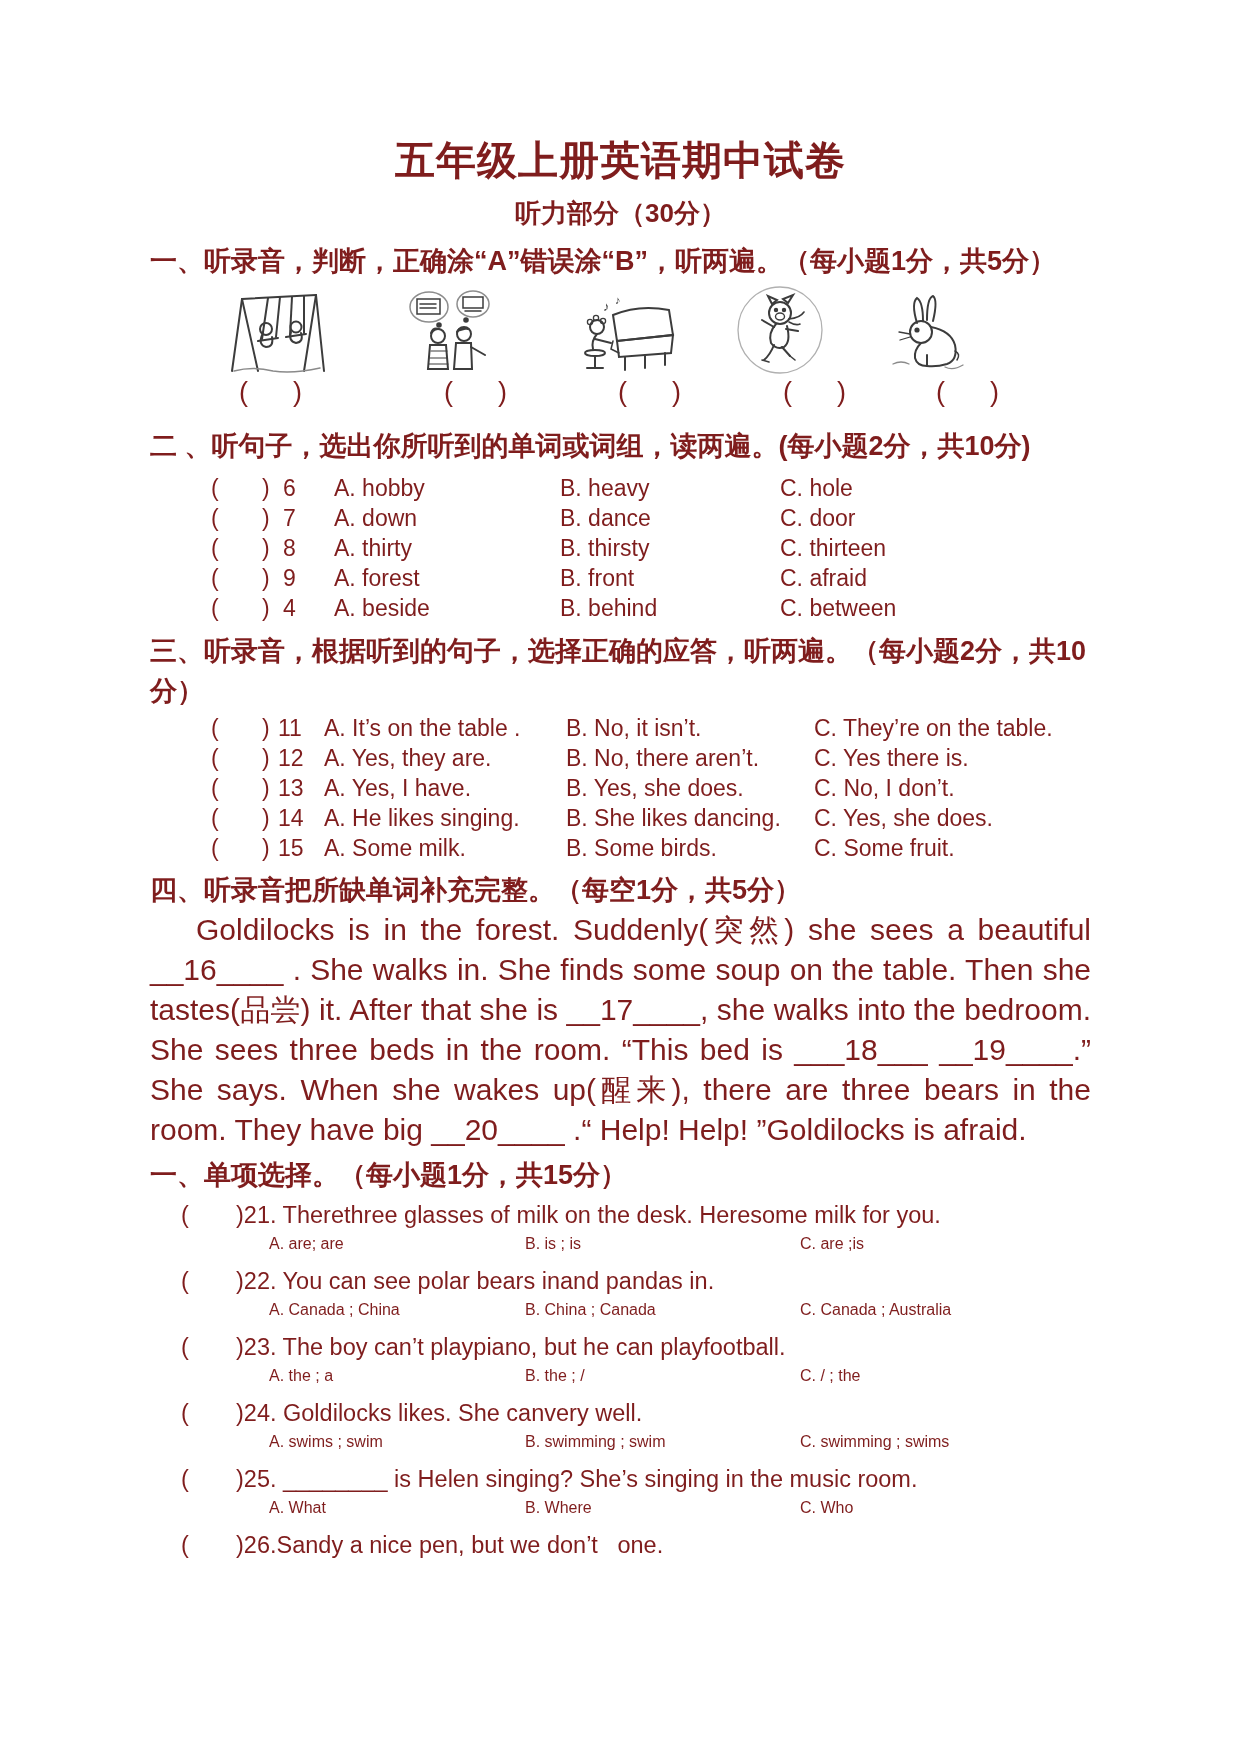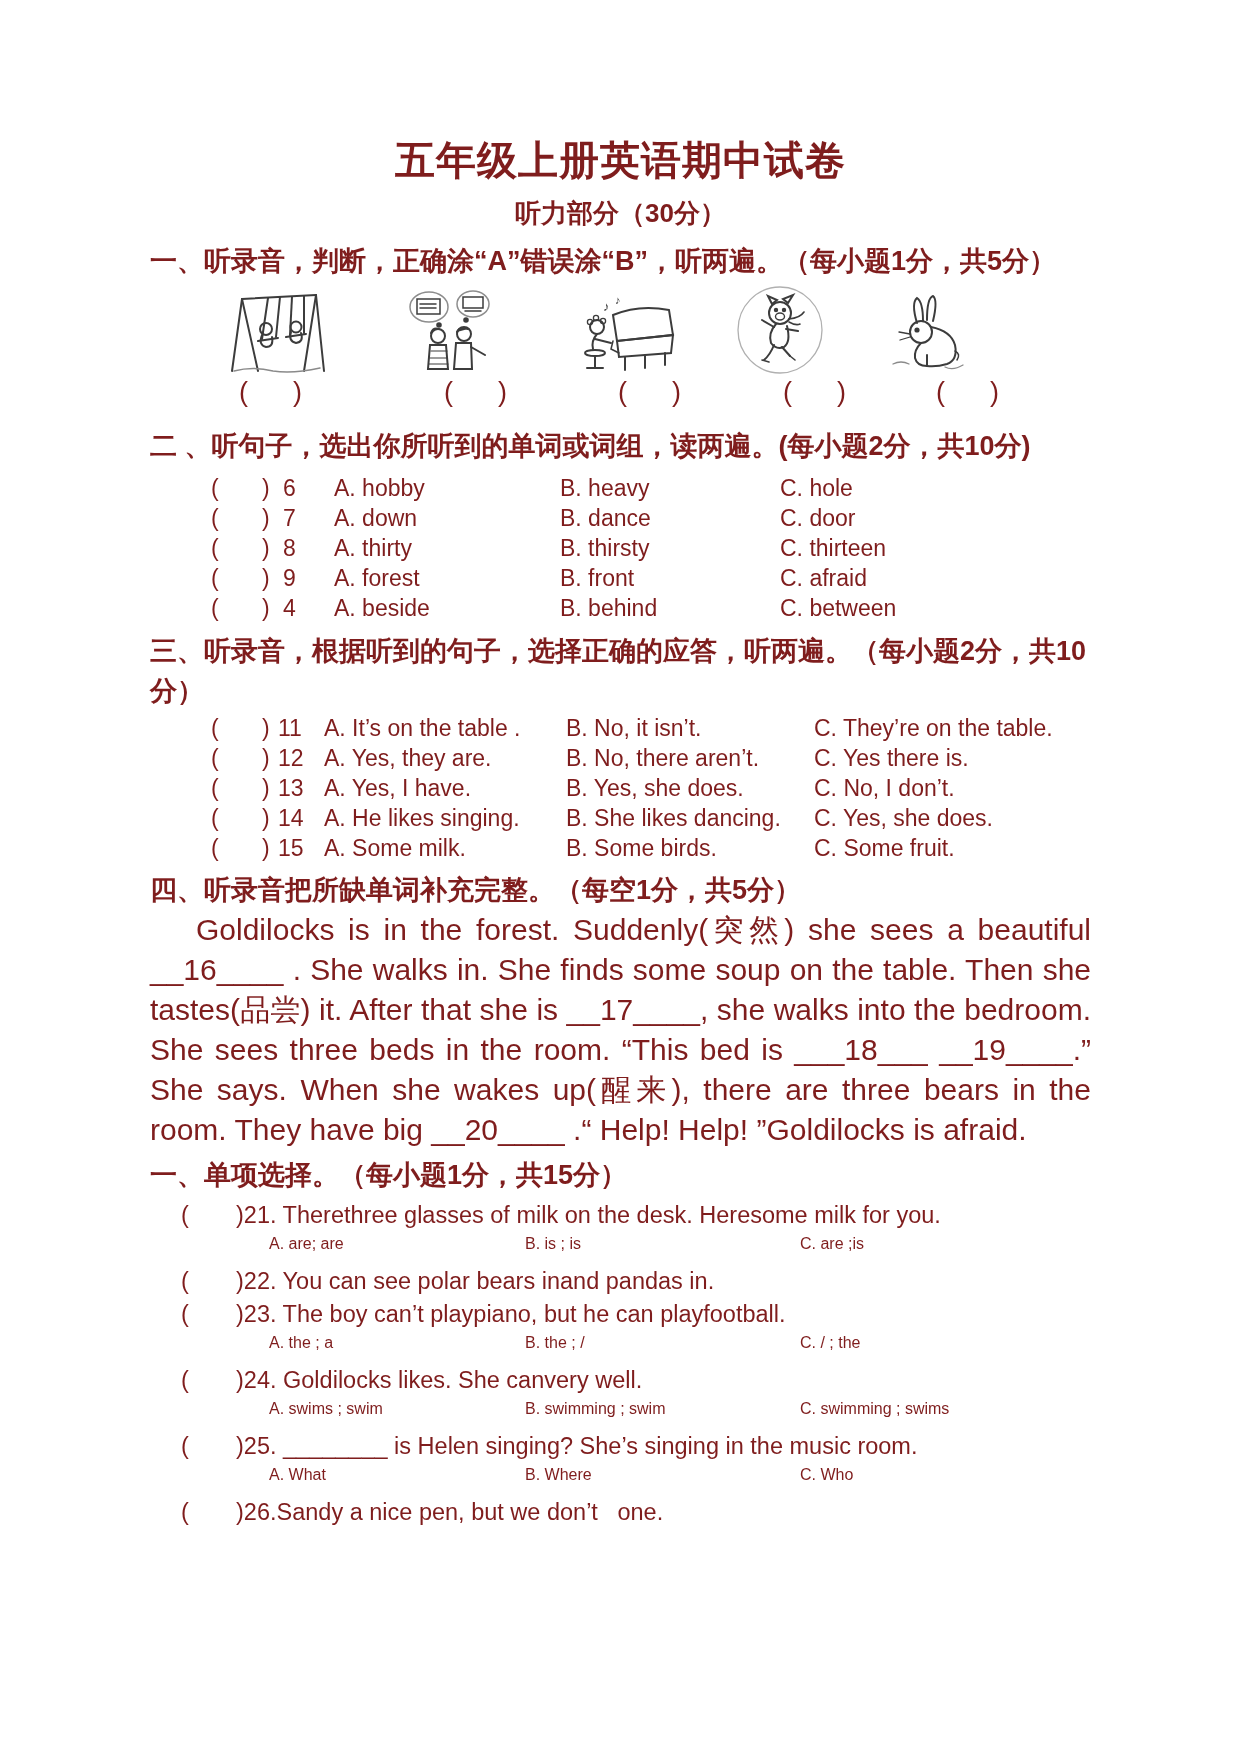--- a/index.html
+++ b/index.html
@@ -281,20 +281,25 @@
       </div>
       <div class="qopts">
         <span class="oa">A. are; are</span>
         <span class="ob">B. is ; is</span>
         <span class="oc">C. are ;is</span>
       </div>
       <div class="qstem">
         <span class="po">(</span>
         <span class="stem">)22. You can see polar bears inand pandas in.</span>
       </div>
+      <div class="qopts">
+        <span class="oa">A. Canada ; China</span>
+        <span class="ob">B. China ; Canada</span>
+        <span class="oc">C. Canada ; Australia</span>
+      </div>
       <div class="qstem">
         <span class="po">(</span>
         <span class="stem">)23. The boy can’t playpiano, but he can playfootball.</span>
       </div>
       <div class="qopts">
         <span class="oa">A. the ; a</span>
         <span class="ob">B. the ; /</span>
         <span class="oc">C. / ; the</span>
       </div>
       <div class="qstem">

